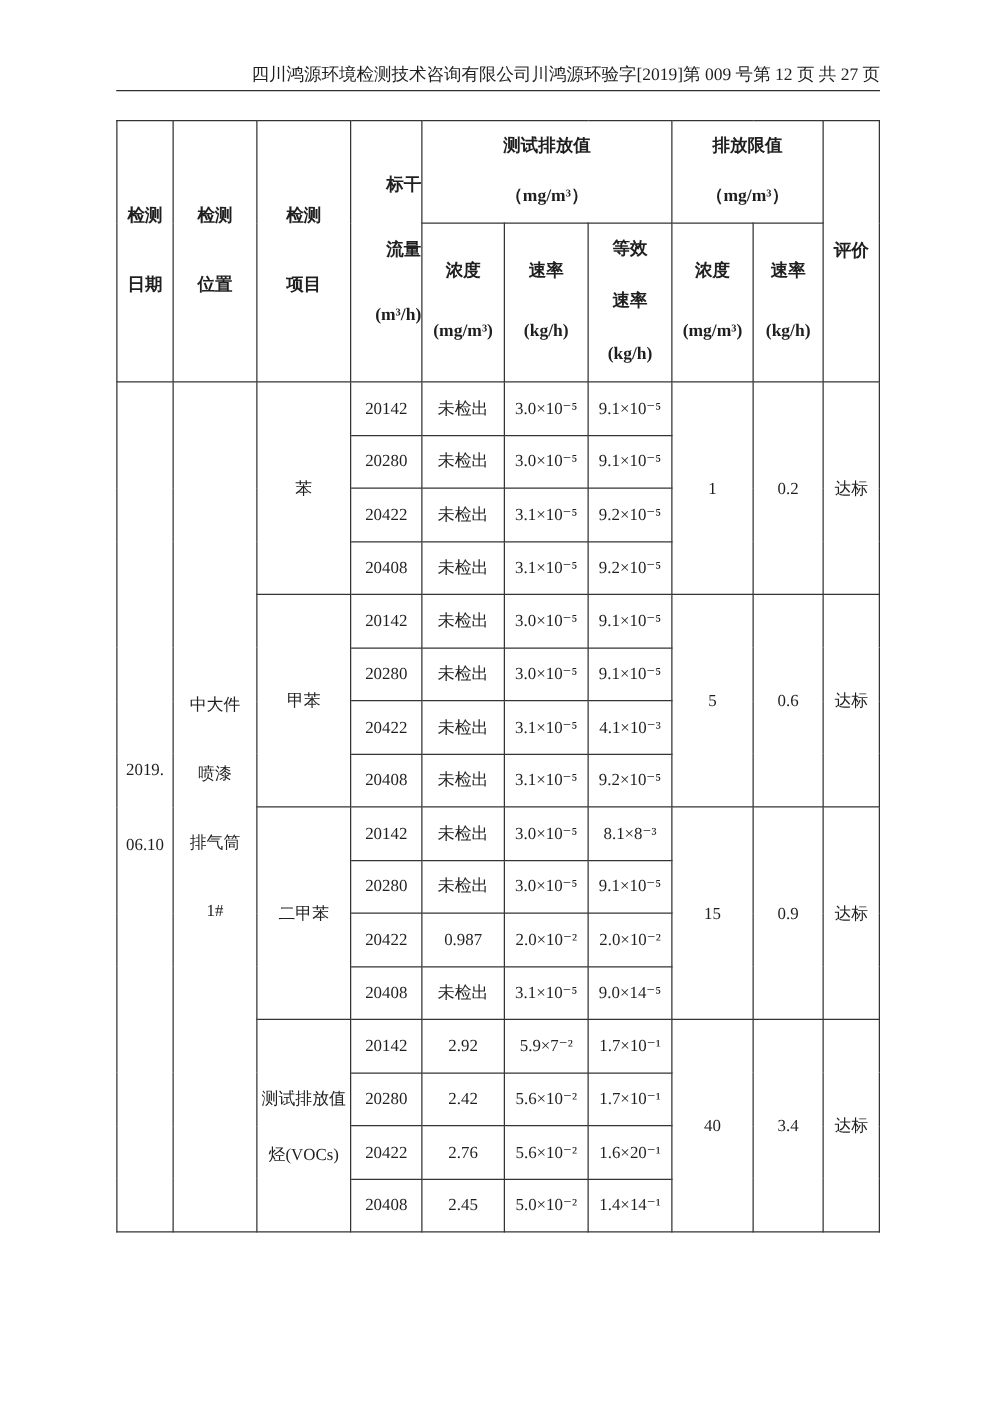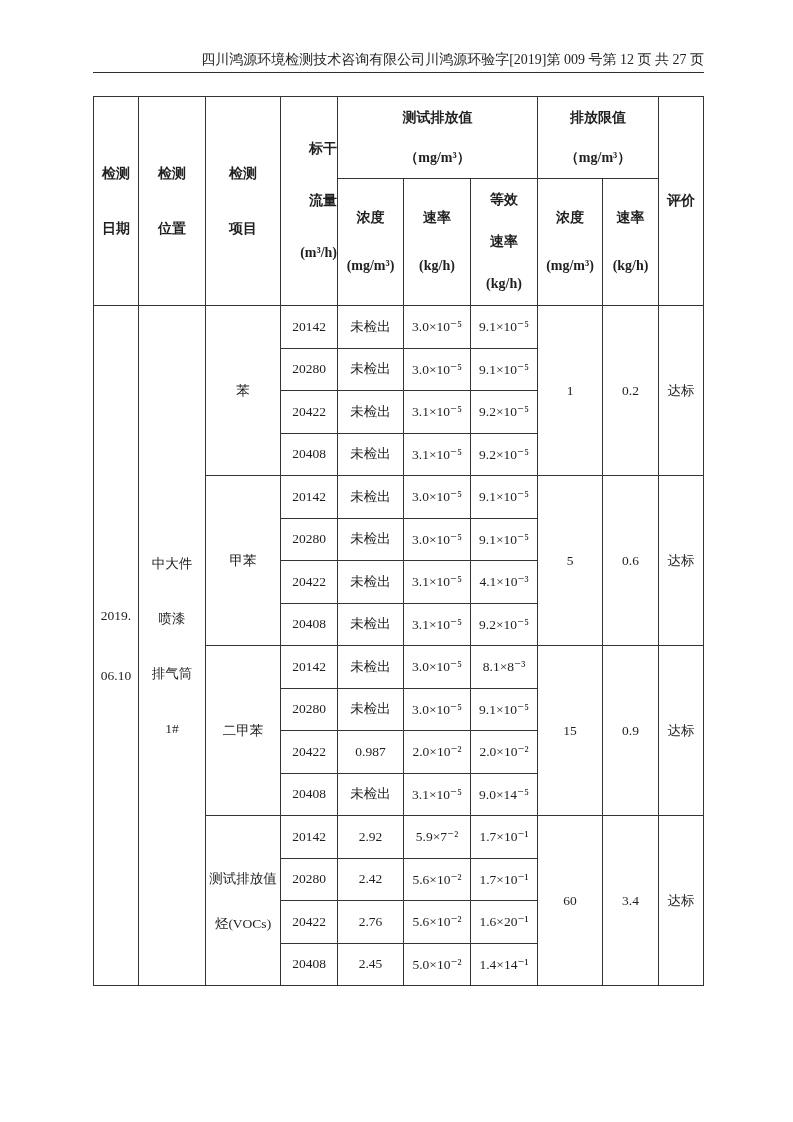--- a/index.html
+++ b/index.html
@@ -230,21 +230,21 @@
 
       <tr>
         <td rowspan="4" class="lh45">
           <div>测试排放值</div>
           <div>烃(VOCs)</div>
         </td>
         <td>20142</td>
         <td>2.92</td>
         <td>5.9×7⁻²</td>
         <td>1.7×10⁻¹</td>
-        <td rowspan="4">60</td>
+        <td rowspan="4">40</td>
         <td rowspan="4">3.4</td>
         <td rowspan="4">达标</td>
       </tr>
       <tr>
         <td>20280</td>
         <td>2.42</td>
         <td>5.6×10⁻²</td>
         <td>1.7×10⁻¹</td>
       </tr>
       <tr>

